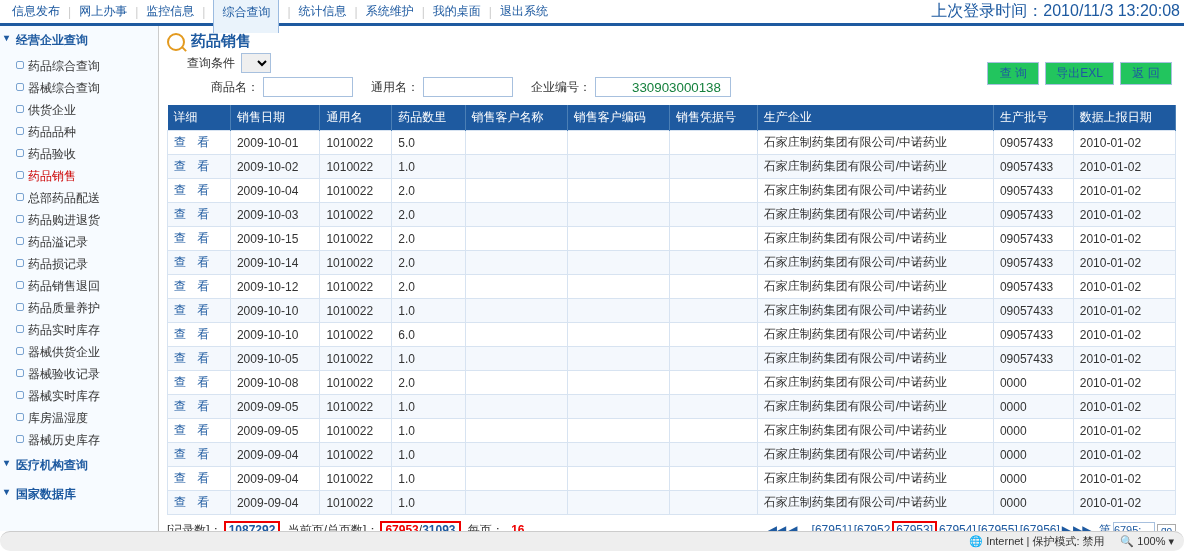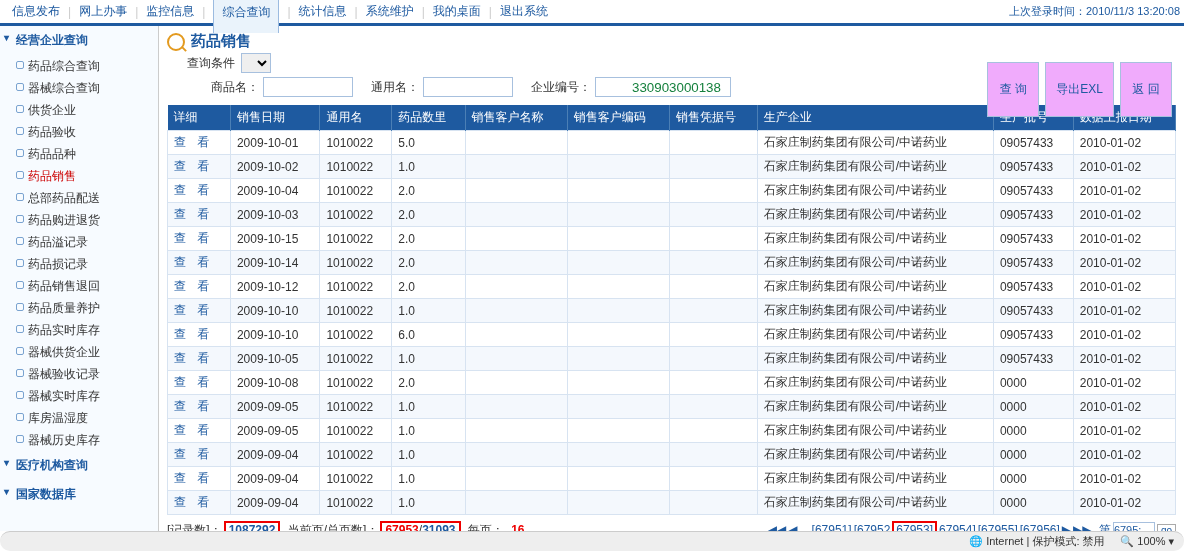--- a/index.html
+++ b/index.html
@@ -1,40 +1,40 @@
 <!DOCTYPE html>
 <html><head>
 <meta charset="utf-8">
 <style>
 * { margin:0; padding:0; box-sizing:border-box; }
 body { font-family:"Microsoft YaHei",SimSun,Arial,sans-serif; font-size:12px; background:#fff; color:#333; }
 .top-nav { display:flex; align-items:center; border-bottom:3px solid #1e5aa0; height:26px; padding:0 4px; background:#fff; justify-content:space-between; }
 .nav-items { display:flex; align-items:center; }
 .nav-items span { color:#1e5aa0; margin:0 8px; cursor:pointer; }
 .nav-items span.active { background:#eaf3fb; border:1px solid #9cbbe0; border-bottom:none; padding:12px 8px; border-radius:3px 3px 0 0; }
-.login-time { color:#1e5aa0; font-size:11px; }
+.login-time { color:#1e5aa0; font-size:16px; }
 .main { display:flex; height:505px; }
 .sidebar { width:159px; border-right:1px solid #ccc; background:#f7fbff; overflow:auto; }
 .side-head { color:#1e5aa0; font-weight:bold; padding:6px 8px 6px 16px; position:relative; }
 .side-head::before { content:"▾"; position:absolute; left:4px; color:#1e5aa0; font-size:10px; }
 .side-item { padding:3px 0 3px 28px; color:#333; position:relative; cursor:pointer; line-height:16px; }
 .side-item::before { content:""; position:absolute; left:16px; top:6px; width:6px; height:6px; border:1px solid #7aa3d0; border-radius:2px; }
 .side-item.active { color:#c00; }
 .content { flex:1; padding:6px 8px; position:relative; overflow:hidden; }
 .page-title { display:flex; align-items:center; color:#1e5aa0; font-weight:bold; font-size:15px; margin-bottom:2px; }
 .mag-icon { width:18px; height:18px; border:2px solid #e39a1f; border-radius:50%; position:relative; margin-right:6px; }
 .mag-icon::after { content:""; position:absolute; width:6px; height:2px; background:#e39a1f; transform:rotate(45deg); right:-4px; bottom:-1px; }
 .cond-row { display:flex; align-items:center; gap:6px; margin:2px 0 4px 20px; }
 .cond-row select, .cond-row input { padding:1px 4px; font-size:12px; border:1px solid #a7c0de; }
 .filters { display:flex; align-items:center; margin:4px 0 4px 30px; gap:4px; justify-content:flex-start; }
 .filters label { margin-left:14px; }
 .filters input { width:90px; height:20px; border:1px solid #a7c0de; padding:0 4px; }
 .filters input.code { width:136px; color:#15803d;padding-left:36px; }
 .action-btns { position:absolute; right:12px; top:36px; display:flex; gap:6px; }
-.btn { background:#f0abfc; border:1px solid #a7c0de; padding:18px 10px; color:#1e5aa0; cursor:pointer; font-size:12px; min-width:52px; }
+.btn { background:#22c55e; border:1px solid #a7c0de; padding:2px 10px; color:#1e5aa0; cursor:pointer; font-size:12px; min-width:52px; }
 table { width:100%; border-collapse:collapse; margin-top:4px; }
 th { background:#1e5aa0; color:#fff; text-align:left; padding:4px 6px; font-weight:normal; font-size:12px; border-right:1px solid #4b7fb5; white-space:nowrap; }
 td { border:1px solid #d7e3f1; padding:3px 6px; font-size:12px; white-space:nowrap; }
 tbody tr:nth-child(even) td { background:#f4f8fd; }
 .view-link { color:#1e5aa0; letter-spacing:4px; cursor:pointer; }
 .pager { display:flex; align-items:flex-end; justify-content:space-between; margin-top:6px; font-size:12px; }
 .pager-left { display:flex; align-items:center; gap:2px; }
 .pager-left .boxed { border:2px solid #e00; padding:0 3px; display:inline-block; color:#1e5aa0; font-weight:bold; }
 .pager-left .boxed2 { border:2px solid #e00; padding:0 3px; display:inline-block; }
 .pager-left .cur { color:#e00; font-weight:bold; }
@@ -74,22 +74,22 @@
     <span>上次登录时间：</span><span>2010/11/3 13:20:08</span>
   </div>
 </div>
 
 <div class="main">
   <div class="sidebar">
       <div class="side-head">经营企业查询</div>
       <div class="side-item">药品综合查询</div>
       <div class="side-item">器械综合查询</div>
       <div class="side-item">供货企业</div>
+      <div class="side-item">药品品种</div>
       <div class="side-item">药品验收</div>
-      <div class="side-item">药品品种</div>
       <div class="side-item active">药品销售</div>
       <div class="side-item">总部药品配送</div>
       <div class="side-item">药品购进退货</div>
       <div class="side-item">药品溢记录</div>
       <div class="side-item">药品损记录</div>
       <div class="side-item">药品销售退回</div>
       <div class="side-item">药品质量养护</div>
       <div class="side-item">药品实时库存</div>
       <div class="side-item">器械供货企业</div>
       <div class="side-item">器械验收记录</div>

